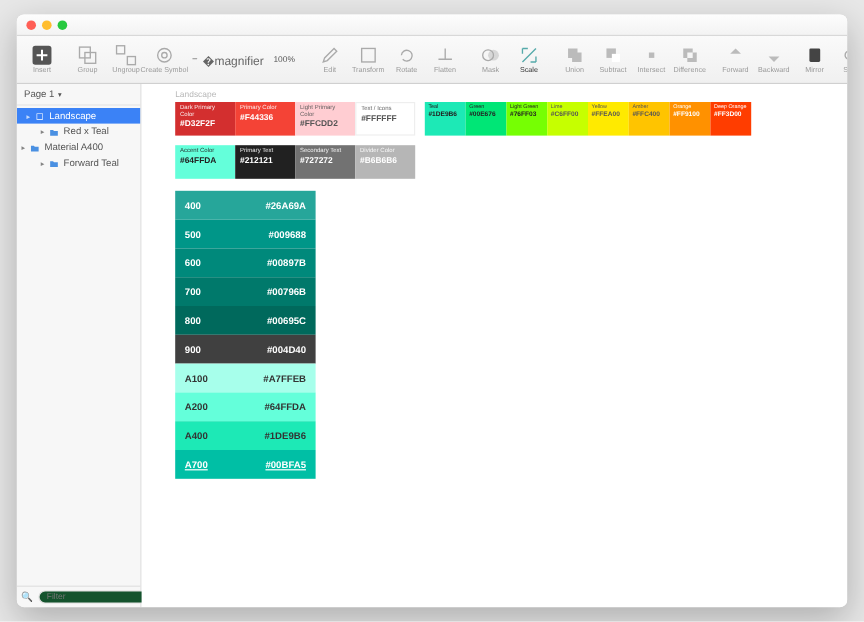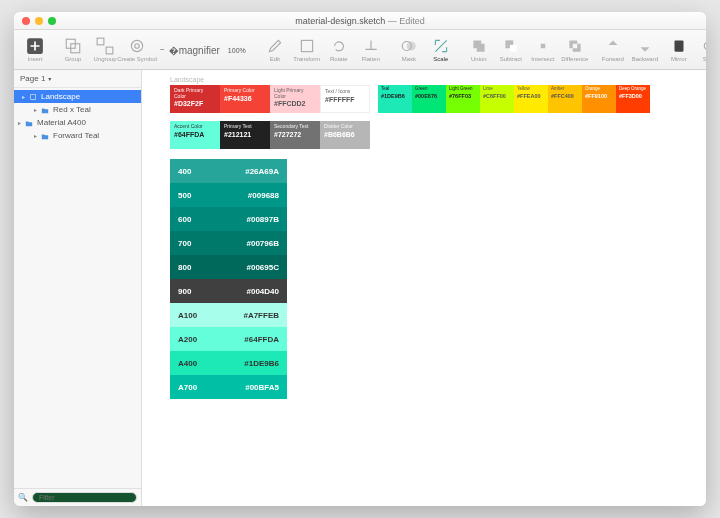--- a/index.html
+++ b/index.html
@@ -12,21 +12,21 @@
 .title{position:absolute;left:0;right:0;text-align:center;font-size:9px;color:#888}
 .title .fname{color:#555}
 .toolbar{height:40px;background:linear-gradient(#fafafa,#f0f0f0);border-bottom:1px solid #d0d0d0;display:flex;align-items:center;padding:0 6px;gap:2px}
 .tbtn{display:flex;flex-direction:column;align-items:center;justify-content:center;padding:0 4px;min-width:30px}
 .tbtn .ic{width:18px;height:18px;display:flex;align-items:center;justify-content:center;color:#7a7a7a}
 .tbtn .lbl{font-size:6px;color:#9a9a9a;margin-top:1px;white-space:nowrap}
 .sep{width:1px;height:24px;background:#ddd;margin:0 2px}
 .zoom{display:flex;align-items:center;gap:4px;font-size:8px;color:#666}
 .spacer{flex:1}
 .main{flex:1;display:flex;overflow:hidden}
-.sidebar{width:128px;background:#f7f7f7;border-right:1px solid #ddd;display:flex;flex-direction:column}
+.sidebar{width:104px;background:#f7f7f7;border-right:1px solid #ddd;display:flex;flex-direction:column}
 .pages{font-size:8px;padding:4px 6px;color:#555;border-bottom:1px solid #e5e5e5;display:flex;align-items:center;gap:3px}
 .layers{flex:1;overflow:auto;padding-top:2px}
 .layer{font-size:8px;padding:2px 4px 2px 8px;display:flex;align-items:center;gap:4px;color:#555}
 .layer.sel{background:#3b82f6;color:#fff}
 .layer .chev{font-size:6px;color:inherit;opacity:.7}
 .layer .ico{width:8px;height:8px;display:flex;align-items:center;justify-content:center}
 .sidebar-bottom{border-top:1px solid #e0e0e0;padding:3px 4px;display:flex;align-items:center;gap:4px}
 .filter{flex:1;border:1px solid #ddd;border-radius:8px;font-size:7px;padding:1px 6px;color:#aaa;background:#14532d}
 .canvas{flex:1;background:#fff;position:relative;overflow:auto}
 .artboard-label{font-size:7px;color:#b8b8b8;margin:6px 0 2px 28px}
@@ -46,23 +46,20 @@
 </head>
 <body>
 
 <div class="window">
   <div class="titlebar">
     <div class="traffic">
       <div class="dot red"></div>
       <div class="dot yellow"></div>
       <div class="dot green"></div>
     </div>
-    <div class="title">
-      <span class="fname">material-design.sketch</span> — <span>Edited</span>
-    </div>
   </div>
 
   <div class="toolbar">
     <div class="tbtn">
       <div class="ic">
           <svg viewBox="0 0 16 16">
             <rect x="1" y="1" width="14" height="14" rx="2" fill="#555"></rect>
             <path d="M8 4v8M4 8h8" stroke="#fff" stroke-width="1.5"></path>
           </svg>
         </div>
@@ -379,21 +376,21 @@
               <span>#A7FFEB</span>
             </div>
             <div class="trow" style="background: rgb(100, 255, 218); color: rgb(51, 51, 51);">
               <span>A200</span>
               <span>#64FFDA</span>
             </div>
             <div class="trow" style="background: rgb(29, 233, 182); color: rgb(51, 51, 51);">
               <span>A400</span>
               <span>#1DE9B6</span>
             </div>
-            <div class="trow" style="background: rgb(0, 191, 165); color: rgb(255, 255, 255);">
+            <div class="trow" style="background: rgb(0, 191, 165); color: rgb(255, 255, 255); text-decoration: underline;">
               <span>A700</span>
               <span>#00BFA5</span>
             </div>
           </div>
       </div>
     </div>
   </div>
 </div>
 
 </body></html>

